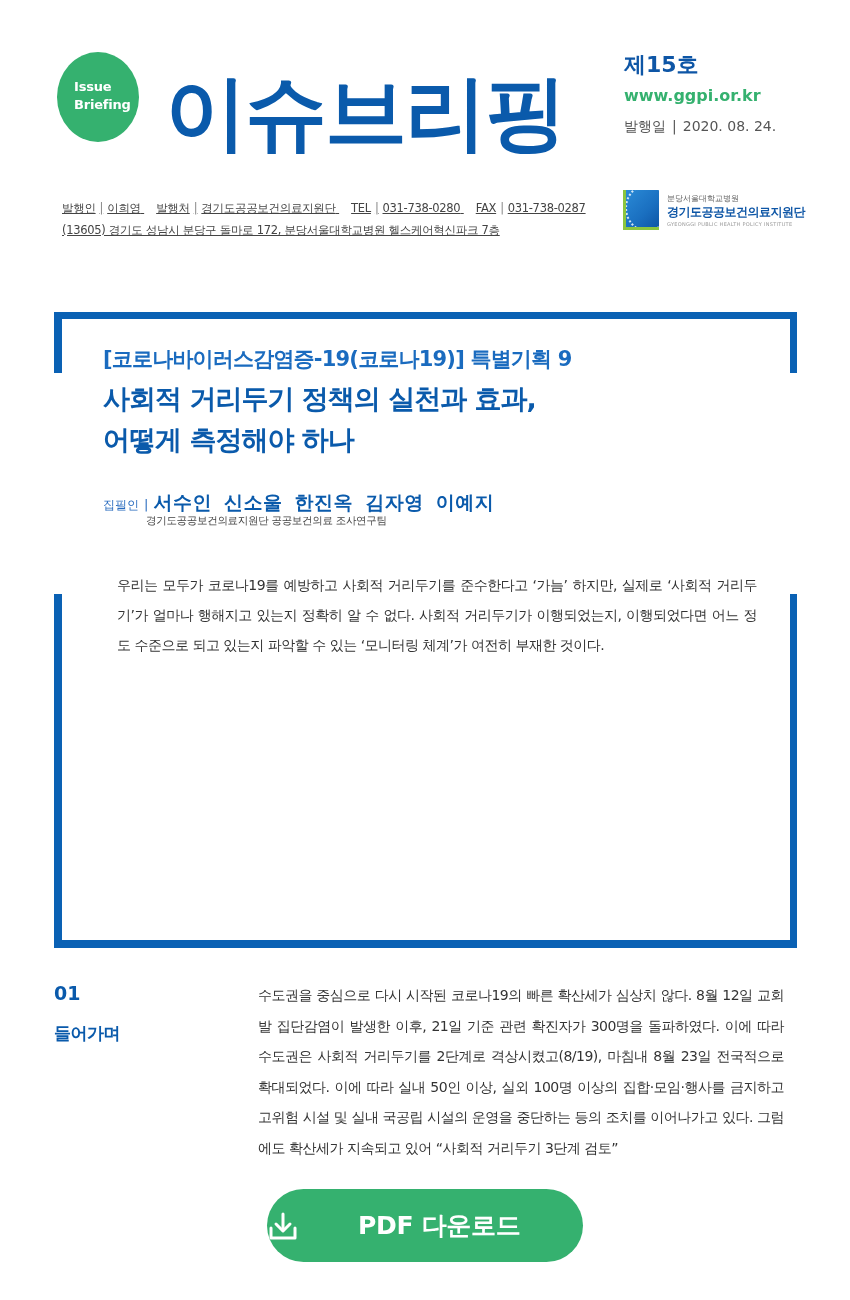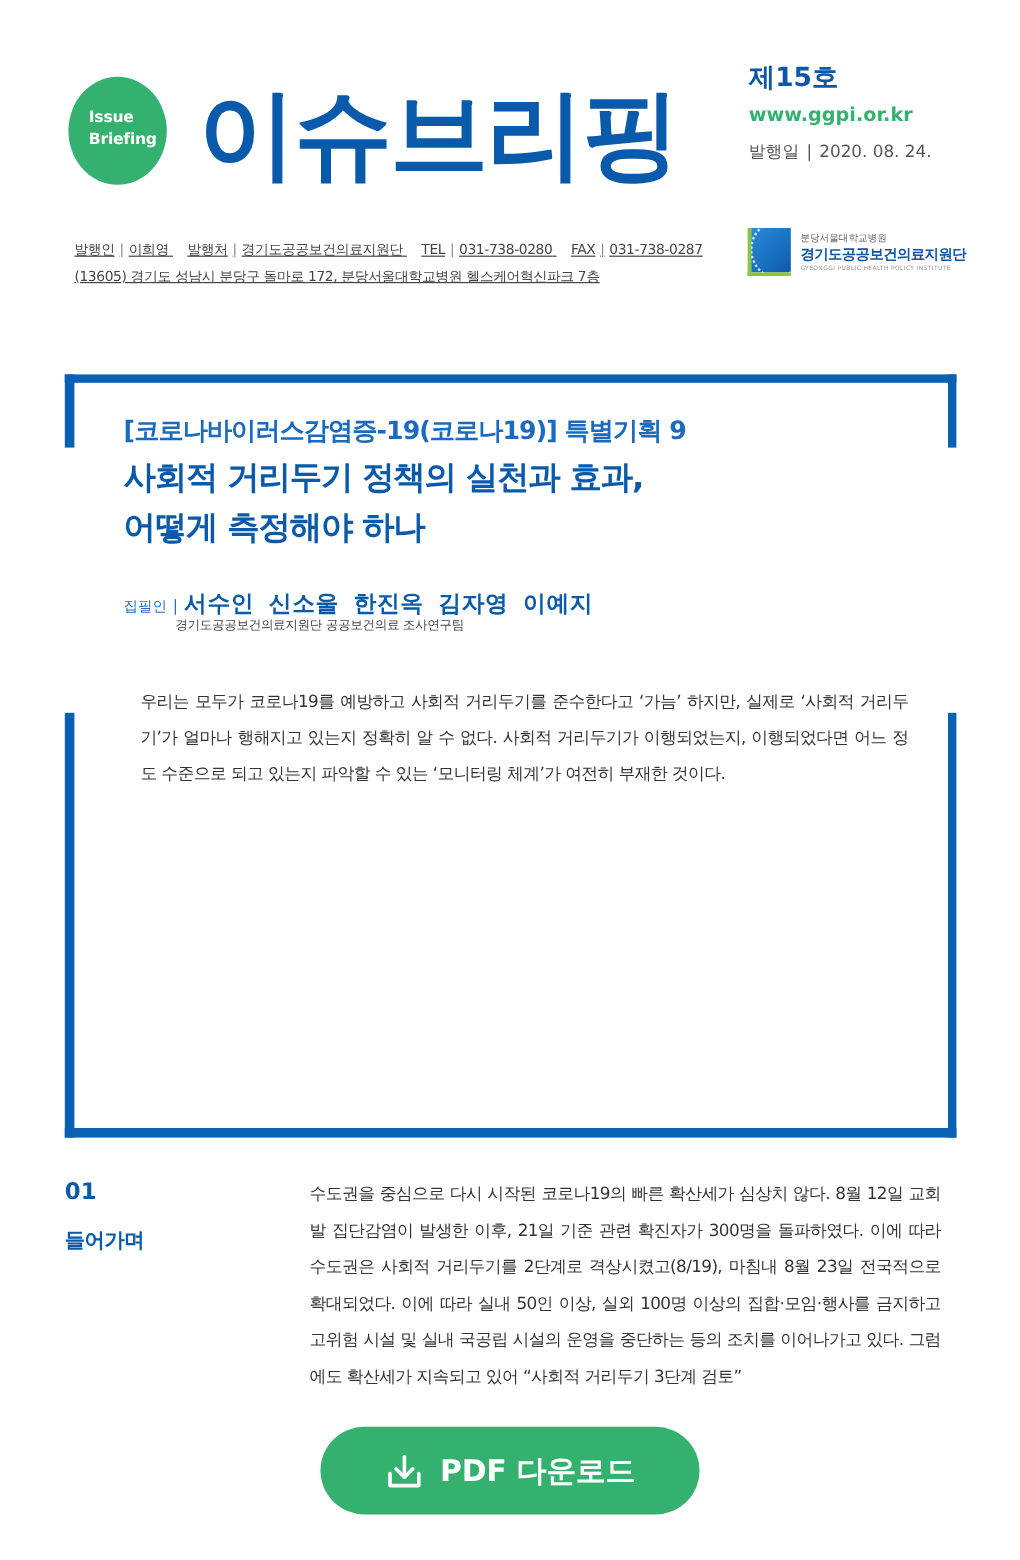--- a/index.html
+++ b/index.html
@@ -1,20 +1,20 @@
 <!DOCTYPE html>
 <html><head>
 <meta charset="utf-8">
 <style>
   * { margin: 0; padding: 0; box-sizing: border-box; }
   html, body { width: 850px; height: 1300px; background: #ffffff; overflow: hidden; }
   body { position: relative; font-family: "DejaVu Sans", "Liberation Sans", sans-serif; color: #333; }
 
   .badge {
-    position: absolute; left: 57px; top: 64px; width: 82px; height: 90px;
+    position: absolute; left: 57px; top: 52px; width: 82px; height: 90px;
     border-radius: 50%; background: #35b16f;
     color: #fff; font-weight: bold; font-size: 13px; line-height: 18px;
     padding: 26px 0 0 17px; letter-spacing: -0.2px;
   }
   .brand-title {
     position: absolute; left: 165px; top: 30px;
     font-size: 82px; font-weight: bold; color: #0a5aab; letter-spacing: -2px;
     line-height: 110px; font-family: "DejaVu Sans", sans-serif; margin-top: 28px;
   }
   .issue-no { position: absolute; left: 624px; top: 50px; font-size: 22px; font-weight: bold; color: #0e56a6; }
@@ -57,22 +57,22 @@
 
   .summary { position: absolute; left: 117px; top: 570px; width: 640px; font-size: 14px; color: #333; line-height: 30px; letter-spacing: -0.5px; text-align: justify; }
   .summary p { margin-bottom: 10px; }
 
   .sec-no { position: absolute; left: 54px; top: 982px; font-size: 19px; font-weight: bold; color: #0a5aab; }
   .sec-title { position: absolute; left: 54px; top: 1022px; font-size: 17px; font-weight: bold; color: #0a5aab; letter-spacing: -0.5px; }
   .body-text { position: absolute; left: 258px; top: 980px; width: 526px; font-size: 14px; color: #333; line-height: 30.5px; letter-spacing: -0.5px; text-align: justify; }
 
   .pdf-btn {
     position: absolute; left: 267px; top: 1189px; width: 316px; height: 73px;
-    background: #35b16f; border-radius: 37px; display: flex; align-items: center; justify-content: center;
-    color: #fff; font-size: 25px; font-weight: bold; cursor: pointer; letter-spacing: -0.3px;
+    background: #35b16f; border-radius: 37px; display: flex; align-items: center; 
+    color: #fff; font-size: 25px; font-weight: bold; cursor: pointer; letter-spacing: -0.3px; gap: 45px;
   }
   .pdf-btn svg { margin-right: 14px; }
 </style>
 </head>
 <body>
 
 <div class="badge">
   <div>Issue</div>
   <div>Briefing</div>
 </div>

